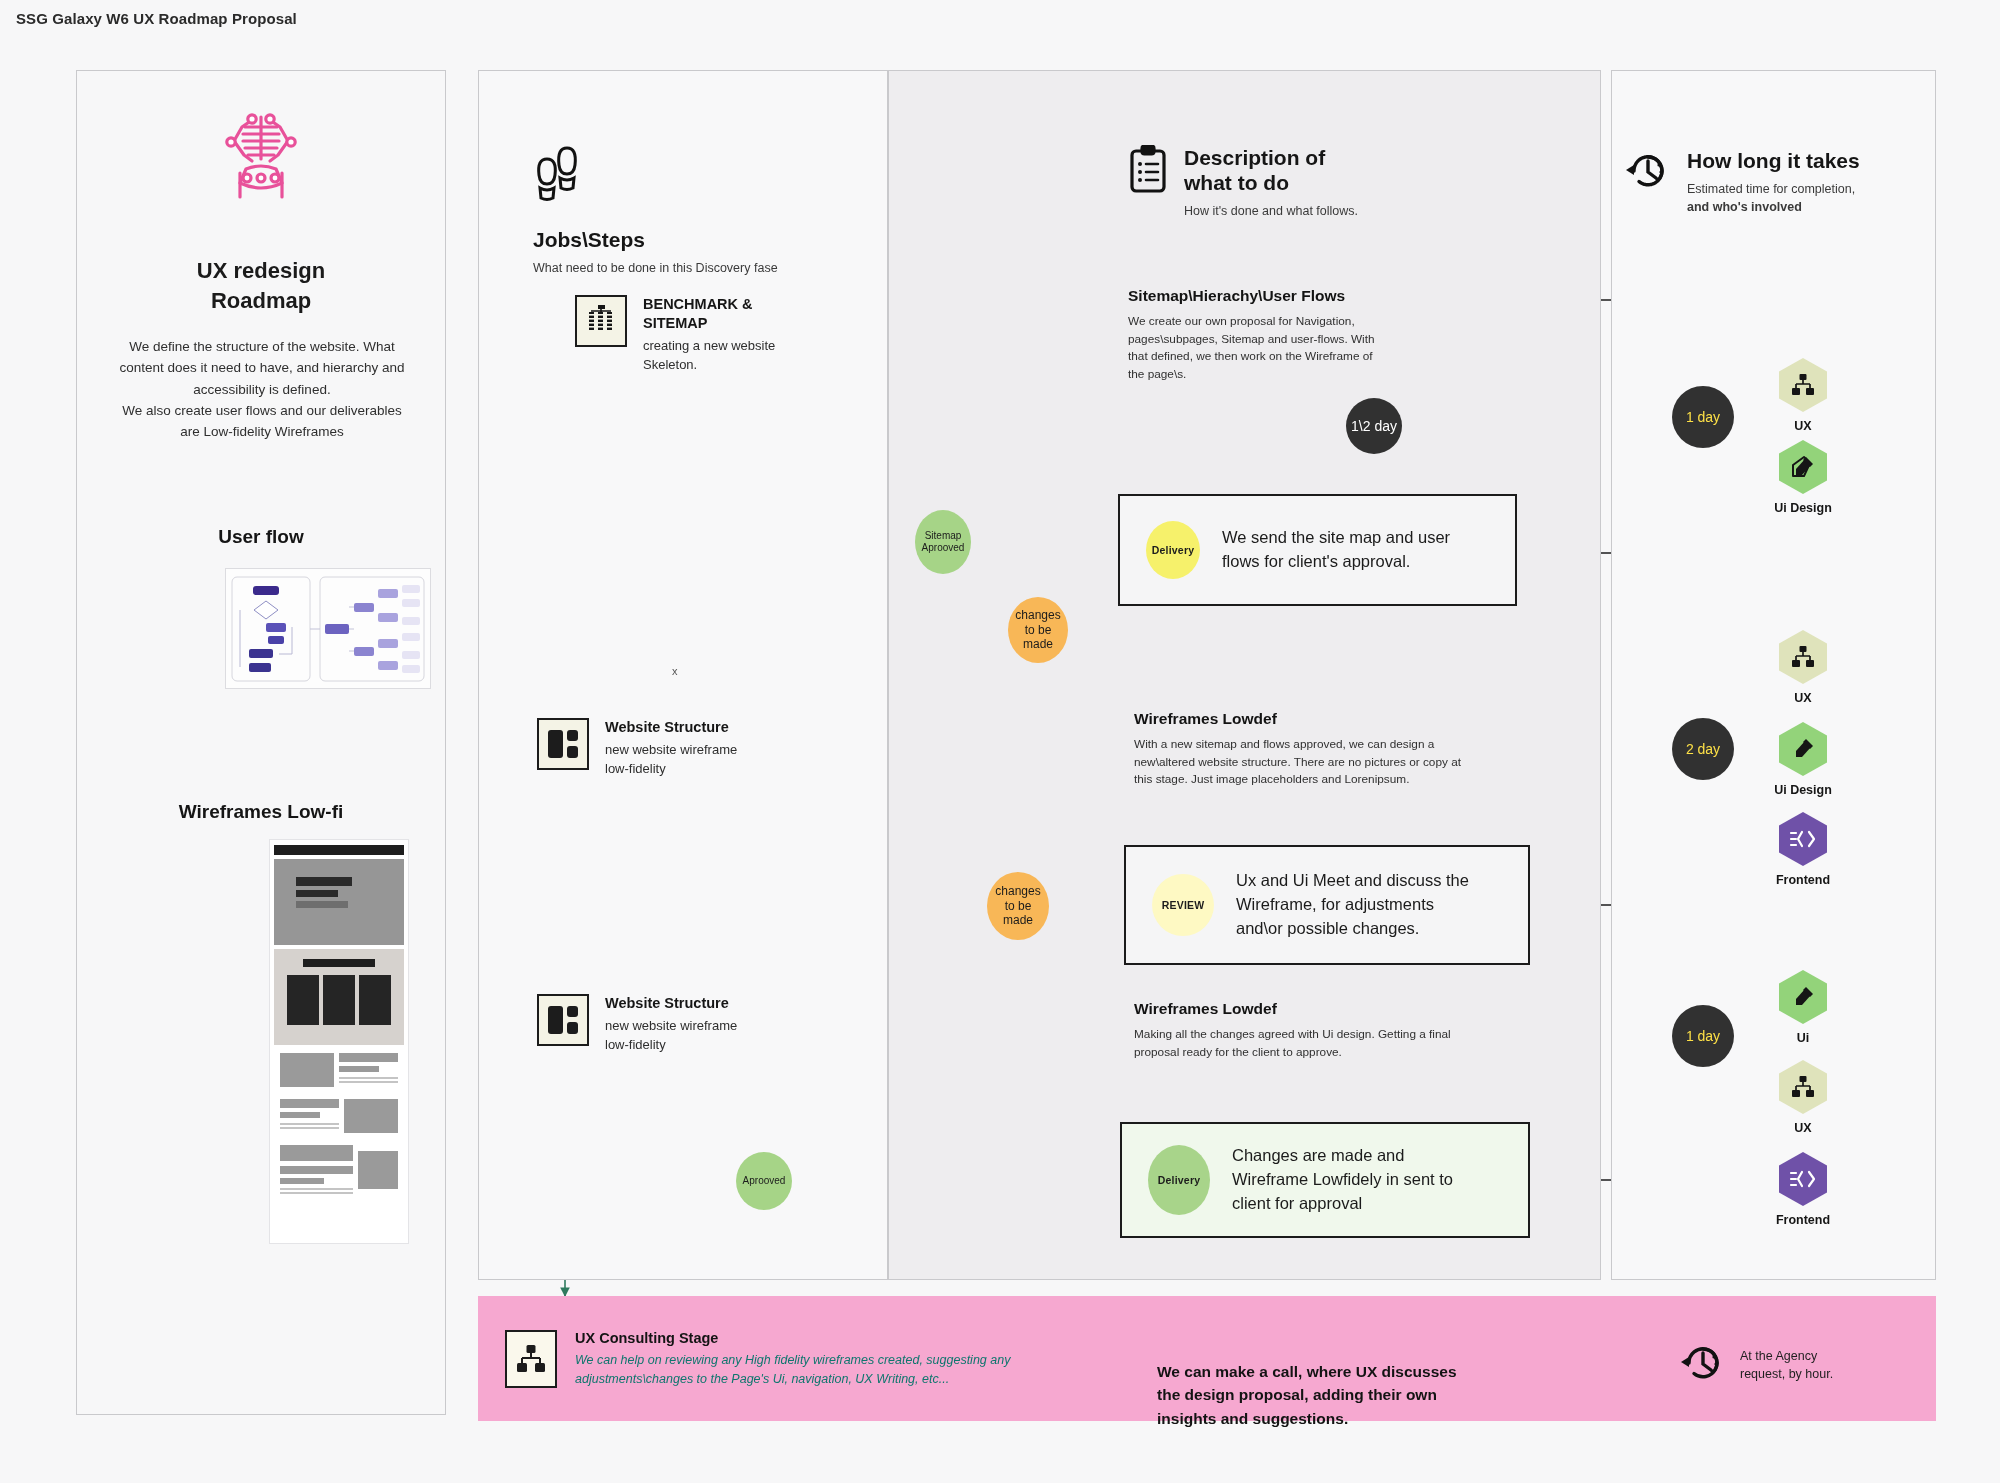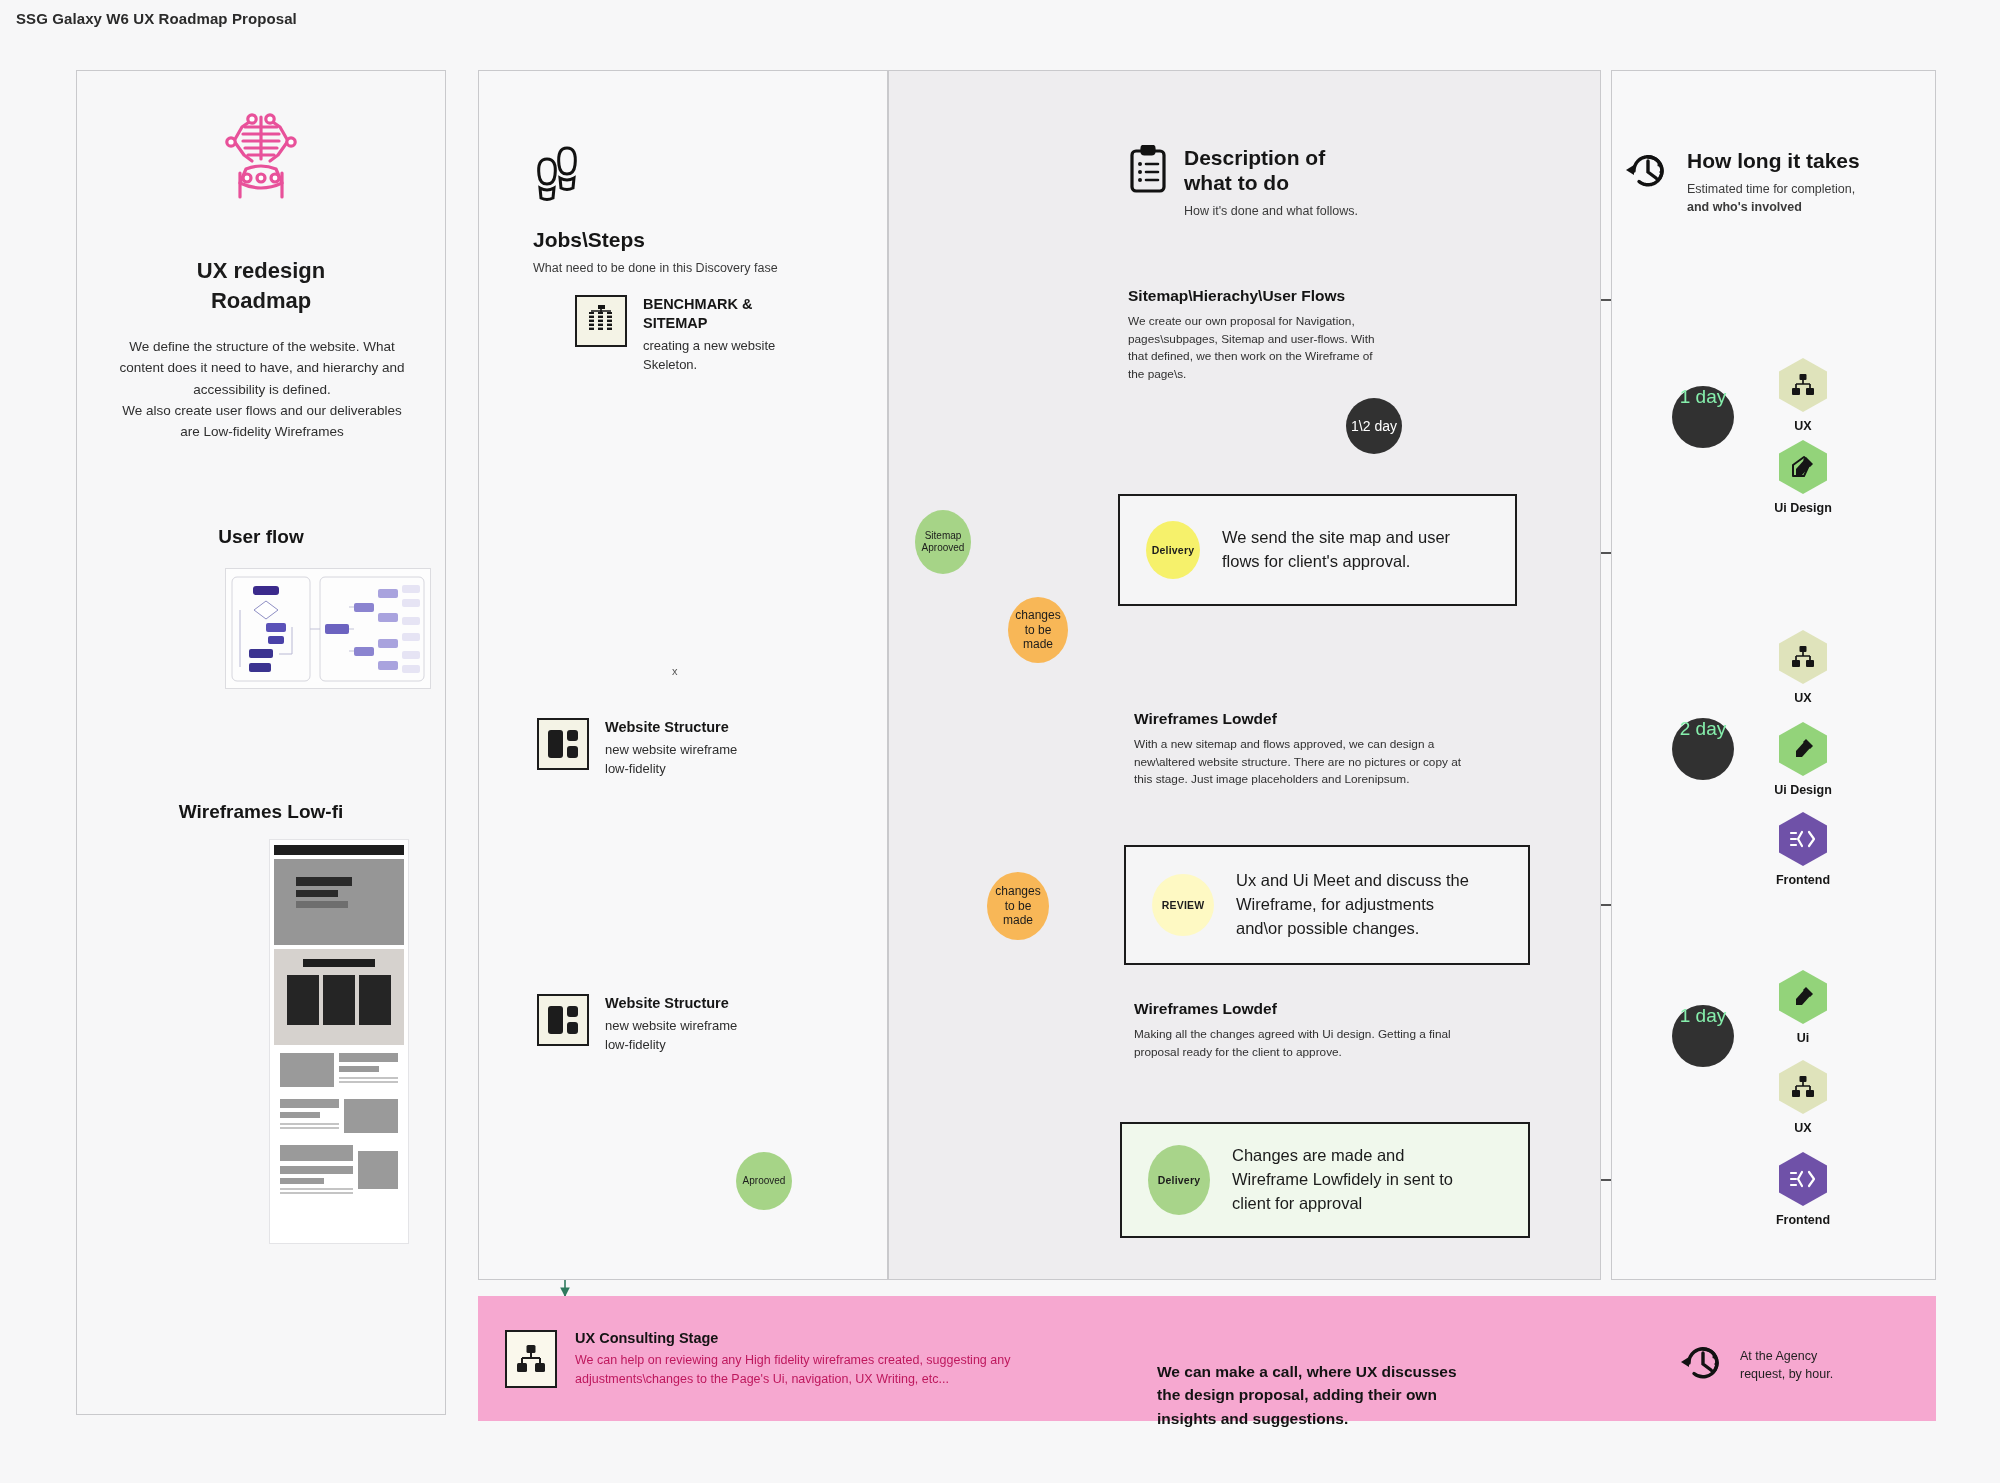--- a/index.html
+++ b/index.html
@@ -98,42 +98,42 @@
     position: absolute; display: flex; align-items: center; justify-content: center;
     border-radius: 50%; text-align: center; line-height: 1.2;
   }
   .node.black { background: #313131; color: #fff; font-size: 14px; }
   .node.green { background: #a6d487; color: #1c1c1c; font-size: 10px; }
   .node.orange{ background: #f8b757; color: #1c1c1c; font-size: 12px; }
 
   
   .day-badge {
     position: absolute; width: 62px; height: 62px; border-radius: 50%;
-    background: #313131; color: #86efac; font-size: 19px;
-    display: flex; justify-content: center;
+    background: #313131; color: #fde047; font-size: 14px;
+    display: flex; align-items: center; justify-content: center;
   }
   .role { position: absolute; width: 86px; text-align: center; }
   .hex {
     width: 48px; height: 54px; margin: 0 auto;
     clip-path: polygon(50% 0%, 100% 25%, 100% 75%, 50% 100%, 0% 75%, 0% 25%);
     display: flex; align-items: center; justify-content: center;
   }
   .hex.ux  { background: #dfe3bb; }
   .hex.ui  { background: #93d37a; }
   .hex.fe  { background: #6f51a8; }
   .role-label { font-size: 12.5px; font-weight: 700; color: #161616; margin-top: 7px; }
 
   
   .ft-item { position: absolute; display: flex; gap: 18px; align-items: flex-start; }
   .ft-ico {
     width: 52px; height: 58px; flex: 0 0 52px; background: #faf8ec;
     border: 2.5px solid #1c1c1c; display: flex; align-items: center; justify-content: center;
   }
   .ft-title { font-size: 14.5px; font-weight: 700; color: #141414; }
-  .ft-sub   { font-size: 12.5px; color: #be185d; line-height: 1.5; margin-top: 5px; }
+  .ft-sub   { font-size: 12.5px; color: #0f766e; line-height: 1.5; margin-top: 5px; font-style: italic; }
   .ft-mid   { position: absolute; font-size: 15.5px; font-weight: 700; line-height: 1.5; color: #131313; }
   .ft-right { position: absolute; display: flex; gap: 14px; align-items: center; }
   .ft-right-text { font-size: 12.5px; color: #1f1f1f; line-height: 1.45; }
 
   svg.edges { position: absolute; left: 0; top: 0; width: 2000px; height: 1483px; pointer-events: none; }
 </style>
 </head>
 <body>
 
 <div id="canvas">

